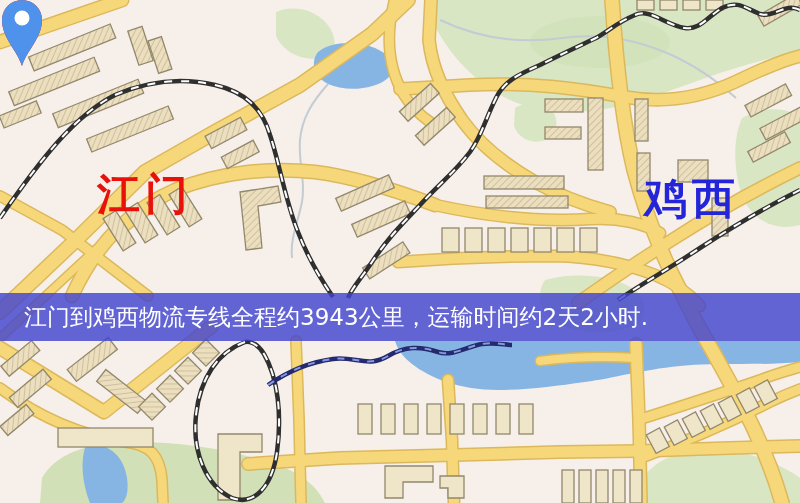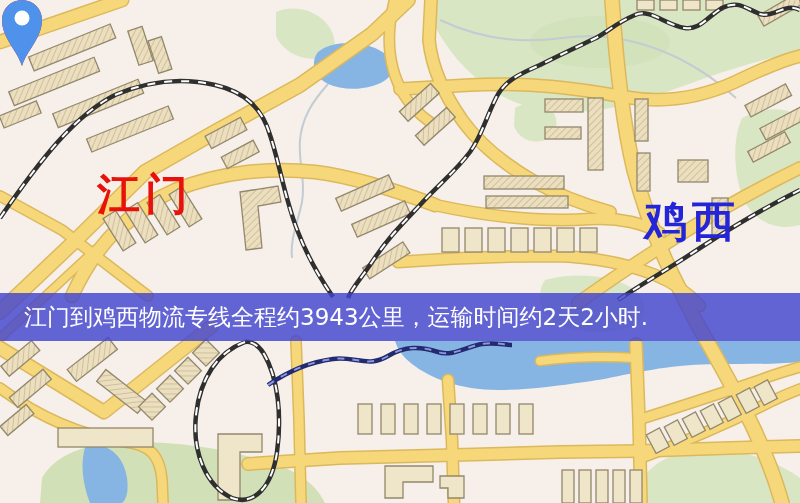--- a/index.html
+++ b/index.html
@@ -11,21 +11,21 @@
   .stage svg{position:absolute;left:0;top:0;display:block;}
   .pin{position:absolute;width:44px;height:66px;}
   .pin-origin{left:121px;top:102px;}
   .pin-dest{left:667px;top:102px;}
   .city-label{
     position:absolute;width:160px;text-align:center;
     font-size:43px;font-weight:bold;letter-spacing:5px;line-height:1;
     white-space:nowrap;
   }
   .label-origin{left:65px;top:173px;color:#e8120a;}
-  .label-dest{left:612px;top:177px;color:#2424d8;margin-top:23px;}
+  .label-dest{left:612px;top:177px;color:#2424d8;}
   .banner{
     position:absolute;left:0;top:293px;width:800px;height:48px;
     background:rgba(66,68,208,0.82);
     color:#ffffff;font-size:23px;line-height:48px;
     padding-left:24px;box-sizing:border-box;
     white-space:nowrap;overflow:hidden;
   }
 </style>
 </head>
 <body>

